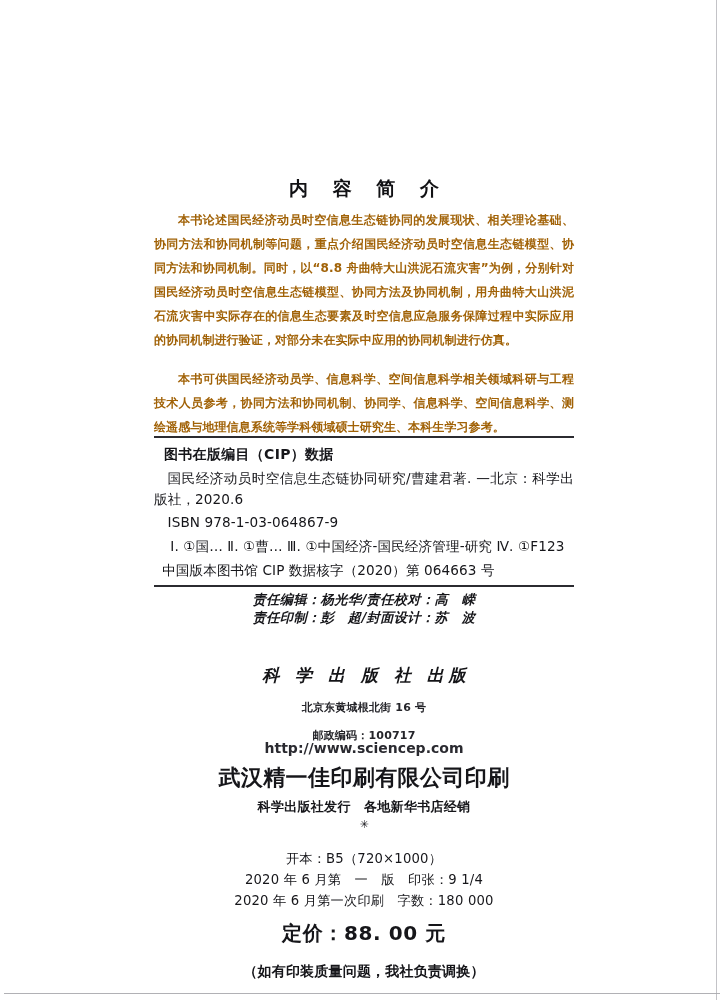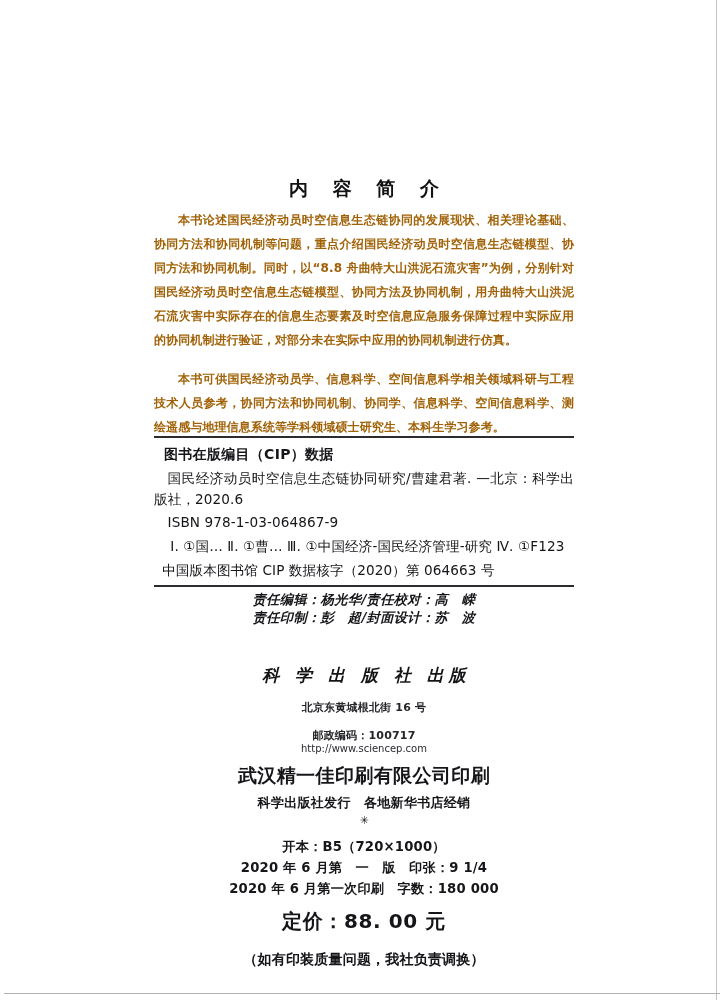--- a/index.html
+++ b/index.html
@@ -151,51 +151,51 @@
   }
   .pub-addr {
     font-size: 11px;
     font-weight: 700;
     line-height: 13.5px;
     margin-top: 14px;
     letter-spacing: .2px;
     color: #25252a;
   }
   .pub-url {
-    font-size: 10px;
+    font-size: 14px;
     line-height: 13px;
-    font-weight: 400;
+    font-weight: 700;
     color: #2a2a30;
     letter-spacing: 0px;
   }
 
   .printer {
     margin-top: 8px;
-    font-size: 19px;
+    font-size: 22px;
     font-weight: 700;
     letter-spacing: .4px;
   }
   .distrib {
     margin-top: 5px;
     font-size: 13px;
     font-weight: 700;
     letter-spacing: .3px;
   }
   .star {
     margin-top: 3px;
     font-size: 11px;
     line-height: 11px;
     color: #1a1a1f;
   }
 
   .specs {
-    margin-top: 10px;
+    margin-top: 18px;
     font-size: 13.2px;
     line-height: 21px;
-    font-weight: 700;
+    font-weight: 400;
     letter-spacing: .2px;
   }
   .price {
     margin-top: 9px;
     font-size: 20px;
     font-weight: 700;
     letter-spacing: .6px;
   }
   .notice {
     margin-top: 16px;

